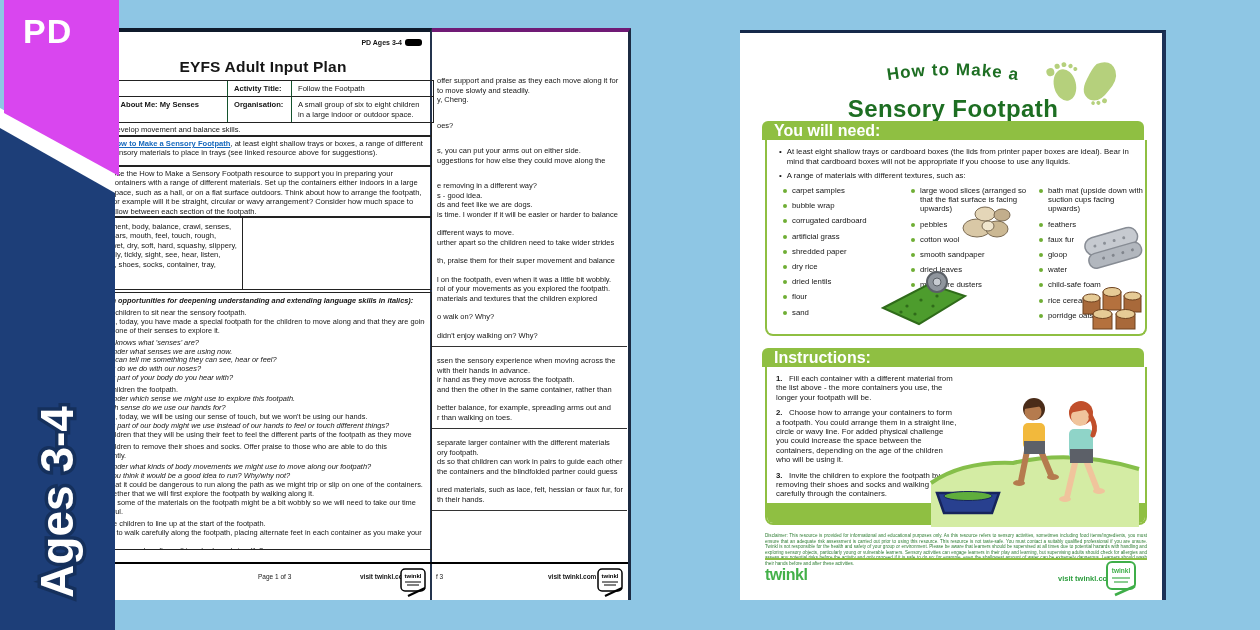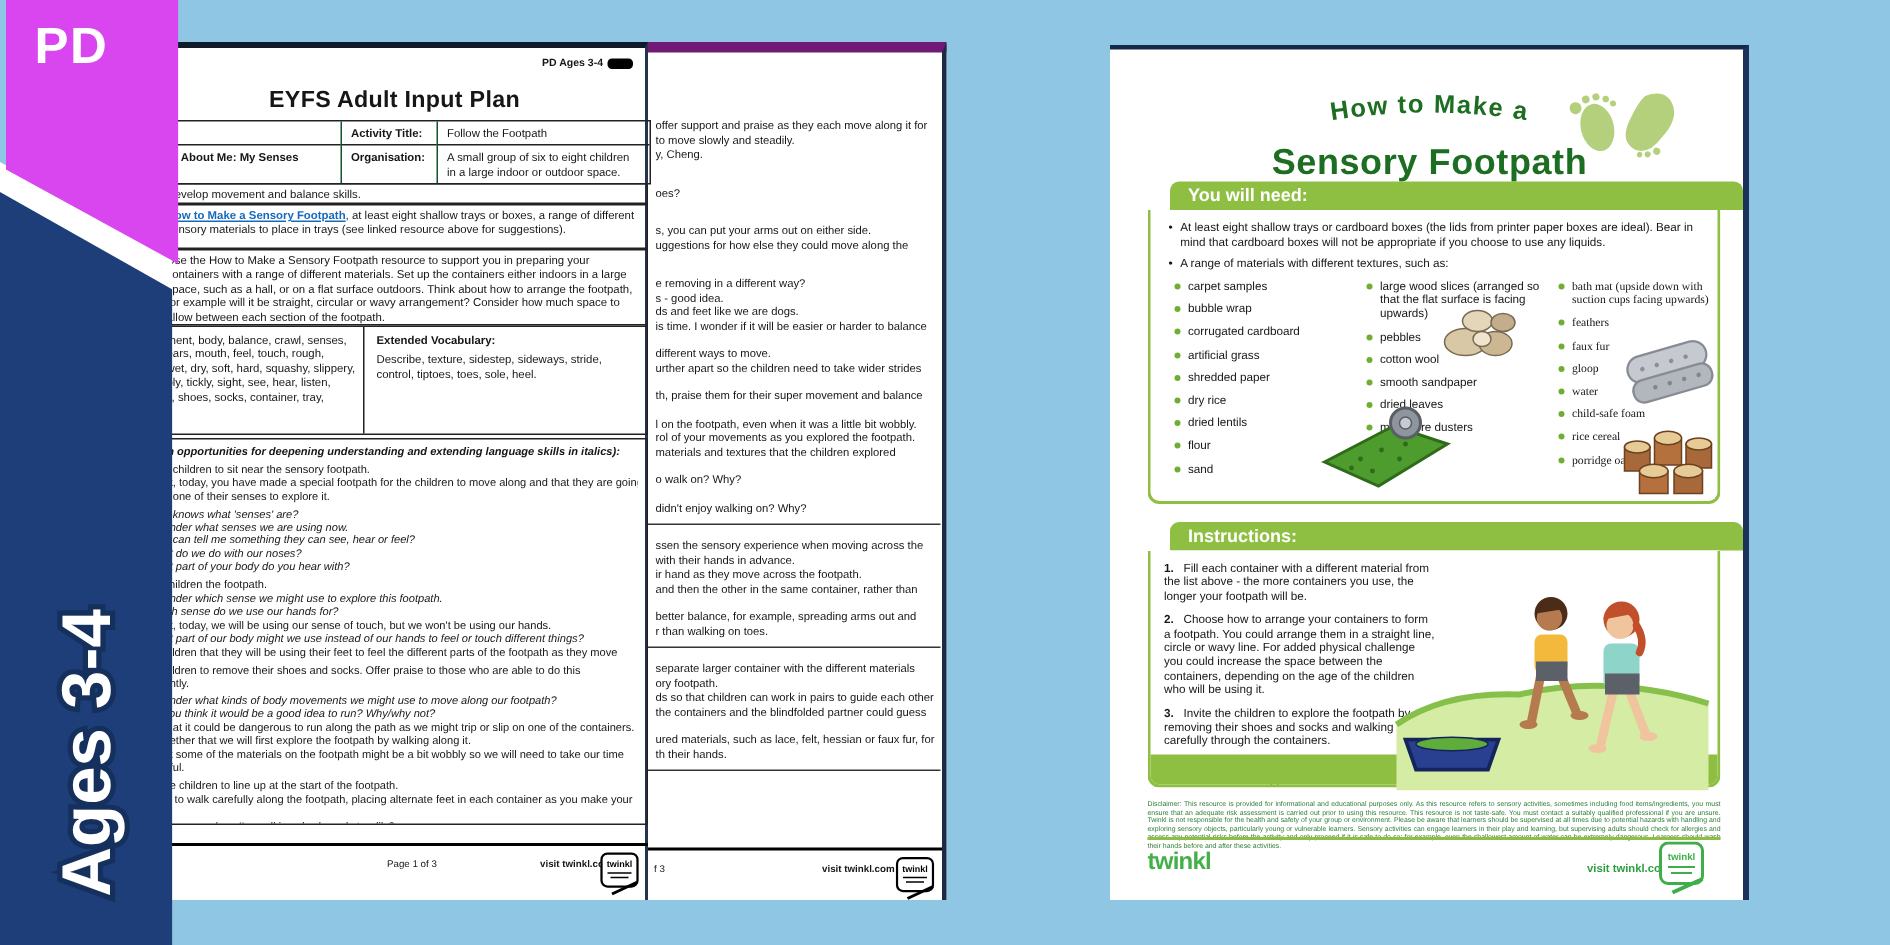--- a/index.html
+++ b/index.html
@@ -24,45 +24,45 @@
   .vright{flex:1;padding:4px 8px 0 8px;font-size:7.6px;line-height:9.4px;}
   #mainBox{left:-6px;top:260px;width:330px;height:258px;border:1px solid #222;padding:4px 6px 0 6px;font-size:7.4px;line-height:8.9px;box-sizing:border-box;overflow:hidden;}
   .script-hdr{font-weight:bold;font-style:italic;margin-bottom:3px;}
   .ln{white-space:nowrap;overflow:hidden;}
   #mainBox .it{font-style:italic;}
   #mainBox .g1{margin-top:3px;}
   .footrule{left:-6px;top:530px;width:330px;height:0;border-top:2.5px solid #000;}
   .foot-txt{font-size:6.5px;top:541px;}
   .stamp{width:26px;height:30px;}
   
-  #midPage{left:430px;top:28px;width:201px;height:572px;z-index:1;border-top:7px solid #701a75;border-right:3px solid #1c2b42;}
+  #midPage{left:430px;top:28px;width:201px;height:572px;z-index:1;border-top:4px solid #701a75;border-right:3px solid #1c2b42;}
   #midPage .abs{position:absolute;}
   #mpLines{left:7px;top:44px;width:190px;font-size:7.5px;line-height:9.5px;}
   #mpLines .it{}
   #mpLines .g1{margin-top:9px;}
   #mpLines .g2{margin-top:16px;}
   #mpLines .hr{border-top:1px solid #333;height:0;margin:6px 0 5px -7px;width:197px;}
   #mpRule{left:0;top:530px;width:198px;height:0;border-top:2.5px solid #000;position:absolute;}
   
   #rightPage{left:740px;top:30px;width:426px;height:570px;z-index:1;border-top:3px solid #16294a;border-right:4px solid #1c3157;}
   #rightPage .abs{position:absolute;}
   #arcTitle{left:58px;top:12px;width:310px;height:60px;}
   #sensoryTitle{left:0;top:62px;width:426px;text-align:center;font-size:24px;font-weight:bold;color:#1d6e22;letter-spacing:.4px;}
   #footprints{right:30px;top:18px;width:100px;height:60px;}
-  .gbar{left:40px;width:382px;height:19px;background:#8fbf42;border-radius:6px 6px 0 0;color:#fff;font-weight:bold;font-size:12px;line-height:19px;padding-left:12px;box-sizing:border-box;}
+  .gbar{left:22px;width:382px;height:19px;background:#8fbf42;border-radius:6px 6px 0 0;color:#fff;font-weight:bold;font-size:16px;line-height:19px;padding-left:12px;box-sizing:border-box;}
   .gbox{left:25px;width:382px;background:#fff;border:2px solid #8fbf42;border-top:none;border-radius:0 0 8px 8px;box-sizing:border-box;}
   #ywnBox{top:107px;height:196px;}
   .bul{display:flex;gap:5px;font-size:7.8px;line-height:9.6px;margin:0 10px 0 12px;}
   .bul:first-child{margin-top:7px;}
   .bul .bdot{font-size:8px;line-height:9.6px;}
   .bul + .bul{margin-top:5px;}
   .mcol{position:absolute;top:46px;}
   #col1{left:16px;width:122px;}
   #col2{left:144px;width:118px;}
-  #col3{left:272px;width:106px;font-family:Liberation Serif, serif;}
+  #col3{left:272px;width:106px;}
   .mat{display:flex;gap:5px;margin-bottom:6px;align-items:flex-start;}
   .dot{width:4px;height:4px;border-radius:50%;background:#6fae35;margin-top:3px;flex:none;}
   .mt{font-size:7.8px;line-height:9.2px;}
   .illu{position:absolute;}
   #insBar{top:315px;}
   #insBox{top:334px;height:158px;position:absolute;}
   .greenband{position:absolute;left:0;bottom:0;width:100%;height:20px;background:#8fbf42;border-radius:0 0 6px 6px;}
   #steps{padding:7px 10px 0 9px;font-size:7.8px;line-height:9.4px;}
   .spacer{float:right;width:178px;height:96px;margin-top:38px;}
   .step{margin-bottom:6px;}
@@ -108,24 +108,20 @@
 
     <div class="abs" id="vocabRow">
       <div class="vleft">
 
       <div class="ln">ment, body, balance, crawl, senses,</div>
           <div class="ln">ears, mouth, feel, touch, rough,</div>
           <div class="ln">wet, dry, soft, hard, squashy, slippery,</div>
           <div class="ln">bly, tickly, sight, see, hear, listen,</div>
           <div class="ln">ll, shoes, socks, container, tray,</div>
         </div>
-      <div class="vright">
-        <div style="font-weight:bold;margin-bottom:4px;">Extended Vocabulary:</div>
-        <div>Describe, texture, sidestep, sideways, stride, control, tiptoes, toes, sole, heel.</div>
-      </div>
     </div>
 
     <div class="abs" id="mainBox">
       <div class="script-hdr">th opportunities for deepening understanding and extending language skills in italics):</div>
       <div>
 
       <div class="ln">e children to sit near the sensory footpath.</div>
           <div class="ln">at, today, you have made a special footpath for the children to move along and that they are going</div>
           <div class="ln">g one of their senses to explore it.</div>
           <div class="ln it g1">o knows what 'senses' are?</div>

